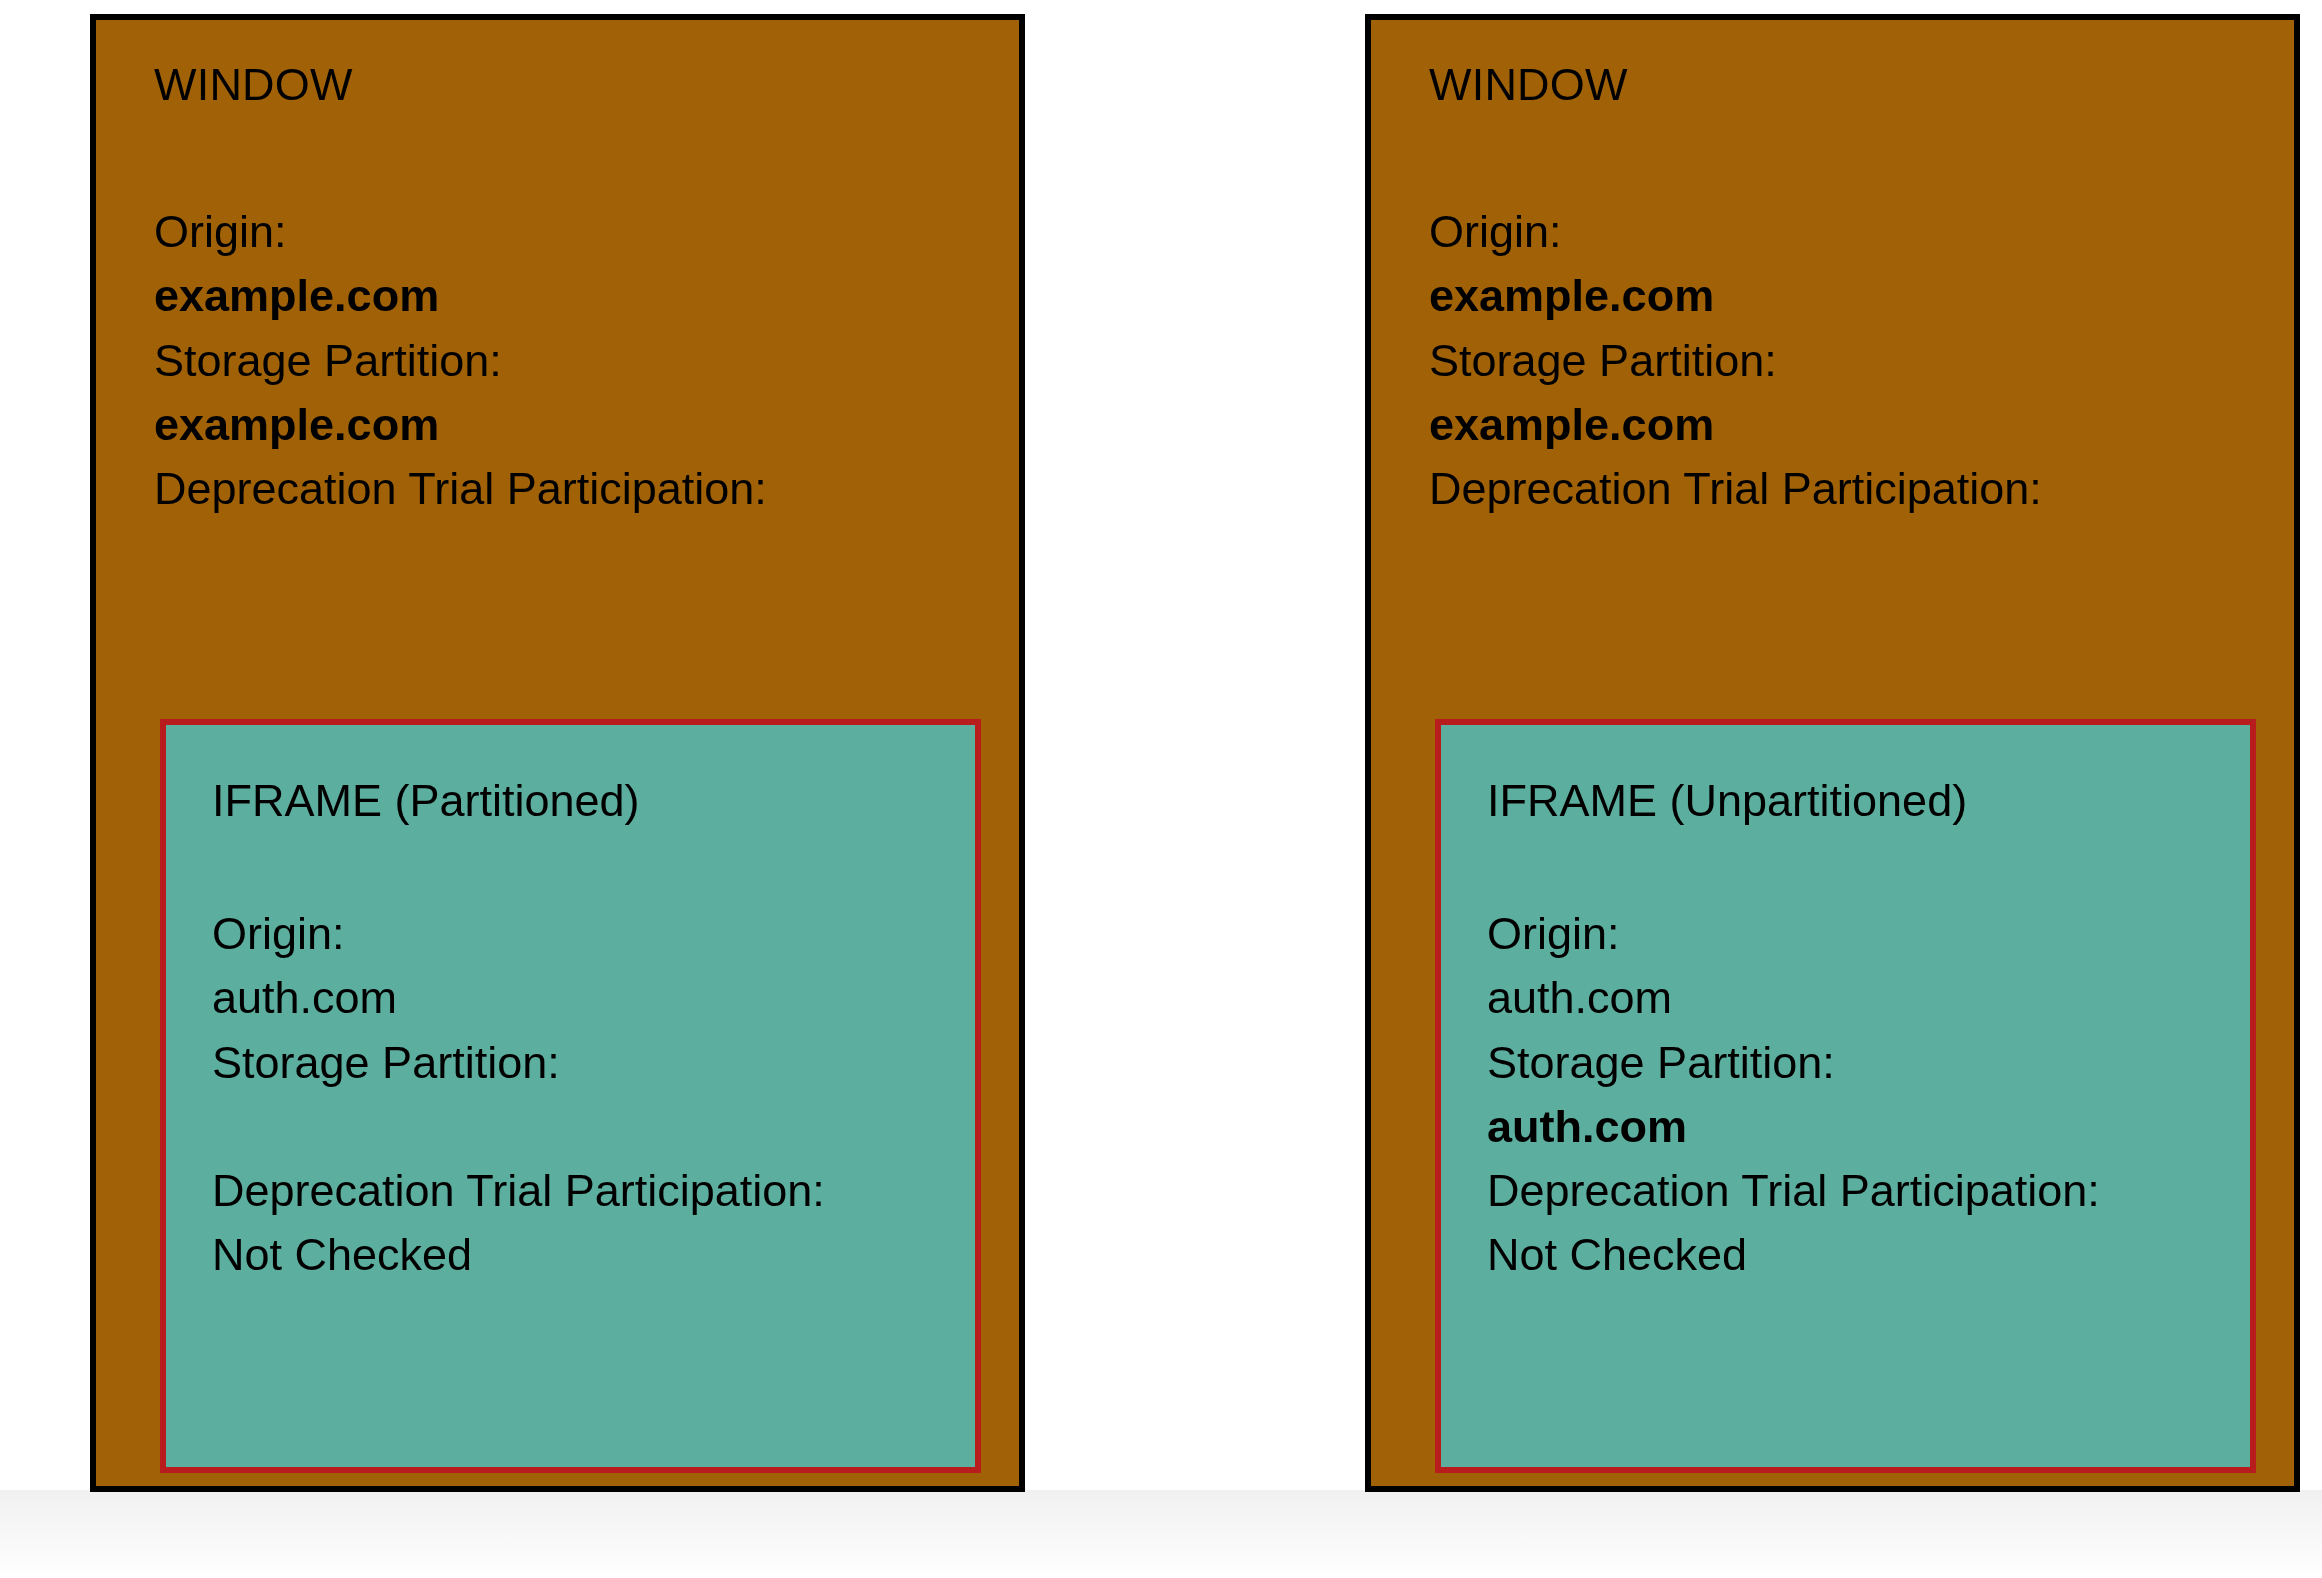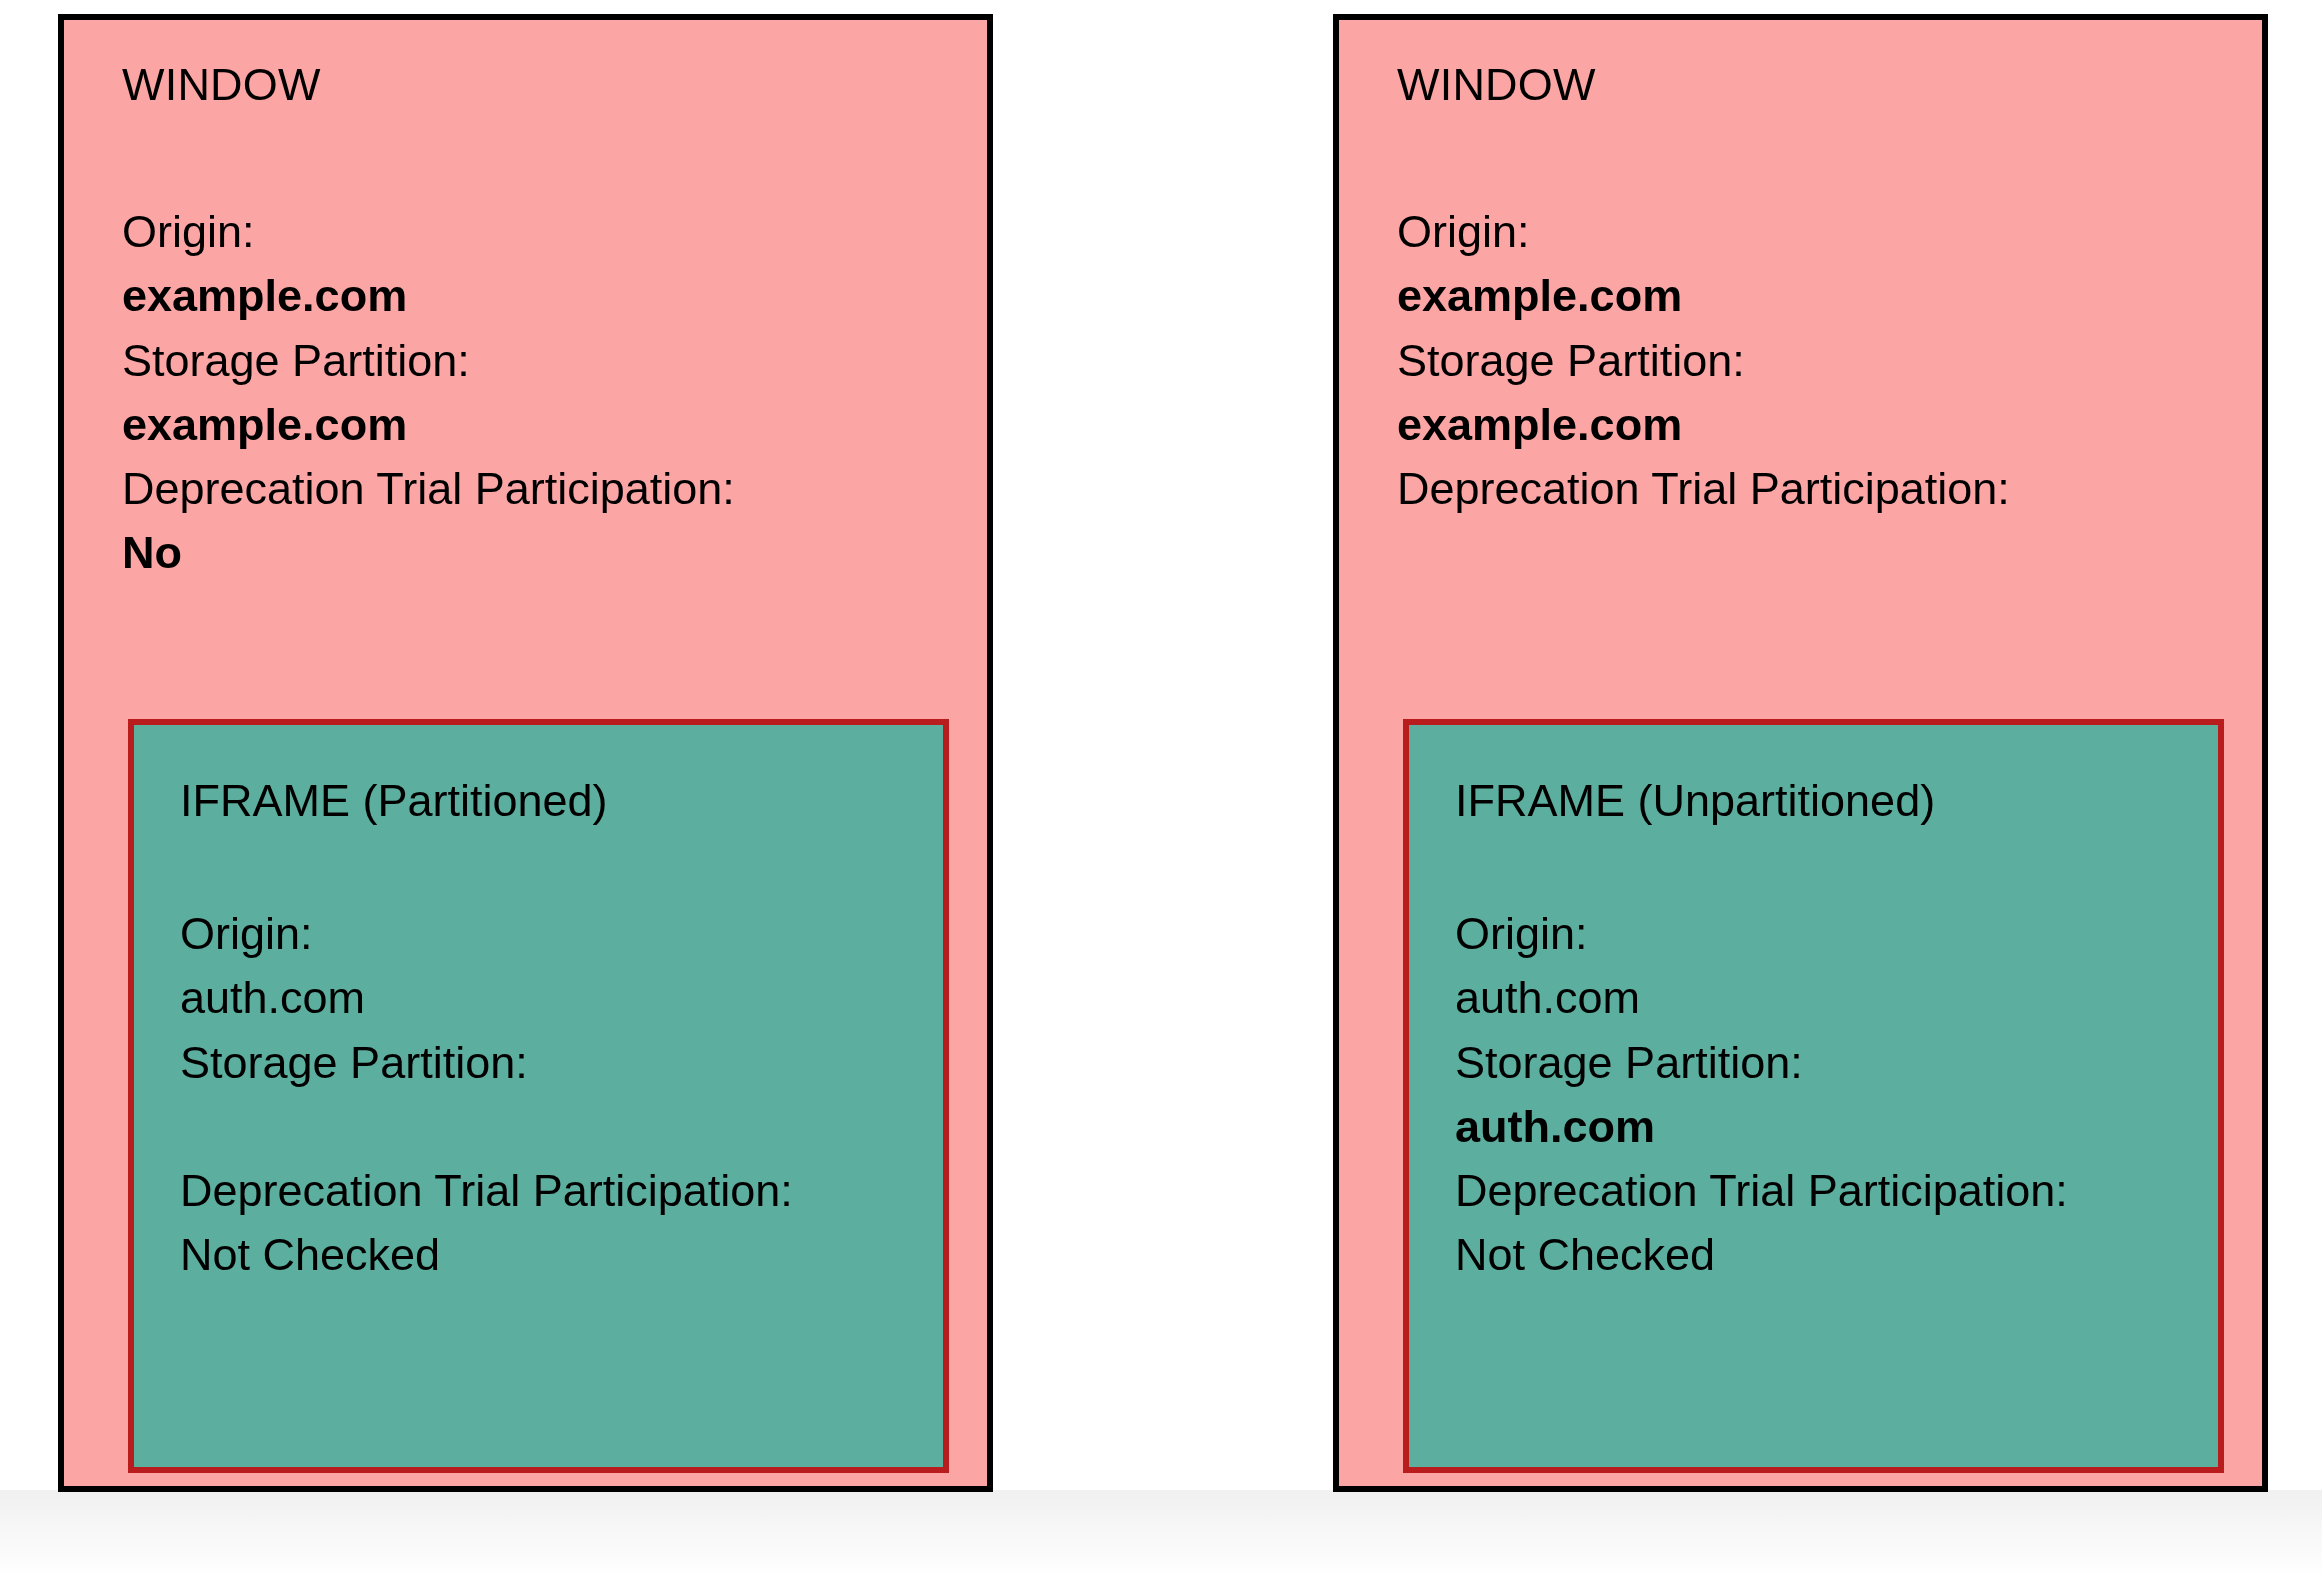--- a/index.html
+++ b/index.html
@@ -30,22 +30,23 @@
     left: 0;
     top: 1490px;
     width: 2322px;
     height: 88px;
     background: linear-gradient(180deg, #f0f0f0 0%, #f7f7f7 45%, #ffffff 100%);
   }
 
   .window-box {
     position: absolute;
     box-sizing: border-box;
-    background: #fca5a5;
+    background: #a16207;
     border: 6px solid #000000;
+    margin-left: 32px;
   }
 
   .window-box.left  { left: 58px;   top: 14px; width: 935px;  height: 1478px; }
   .window-box.right { left: 1333px; top: 14px; width: 935px;  height: 1478px; }
 
   .iframe-box {
     position: absolute;
     box-sizing: border-box;
     background: #5cae9f;
     border: 6px solid #b91c1c;
@@ -119,21 +120,20 @@
       <span class="val">example.com</span>
     </div>
 
     <div class="field f-storage">
       <span class="key">Storage Partition:</span>
       <span class="val">example.com</span>
     </div>
 
     <div class="field f-trial">
       <span class="key">Deprecation Trial Participation:</span>
-      <span class="val bold">No</span>
     </div>
 
     <div class="iframe-box left">
 
       <div class="if-label">IFRAME (Partitioned)</div>
 
       <div class="if-field f-origin">
         <span class="key">Origin:</span>
         <span class="val">auth.com</span>
       </div>

